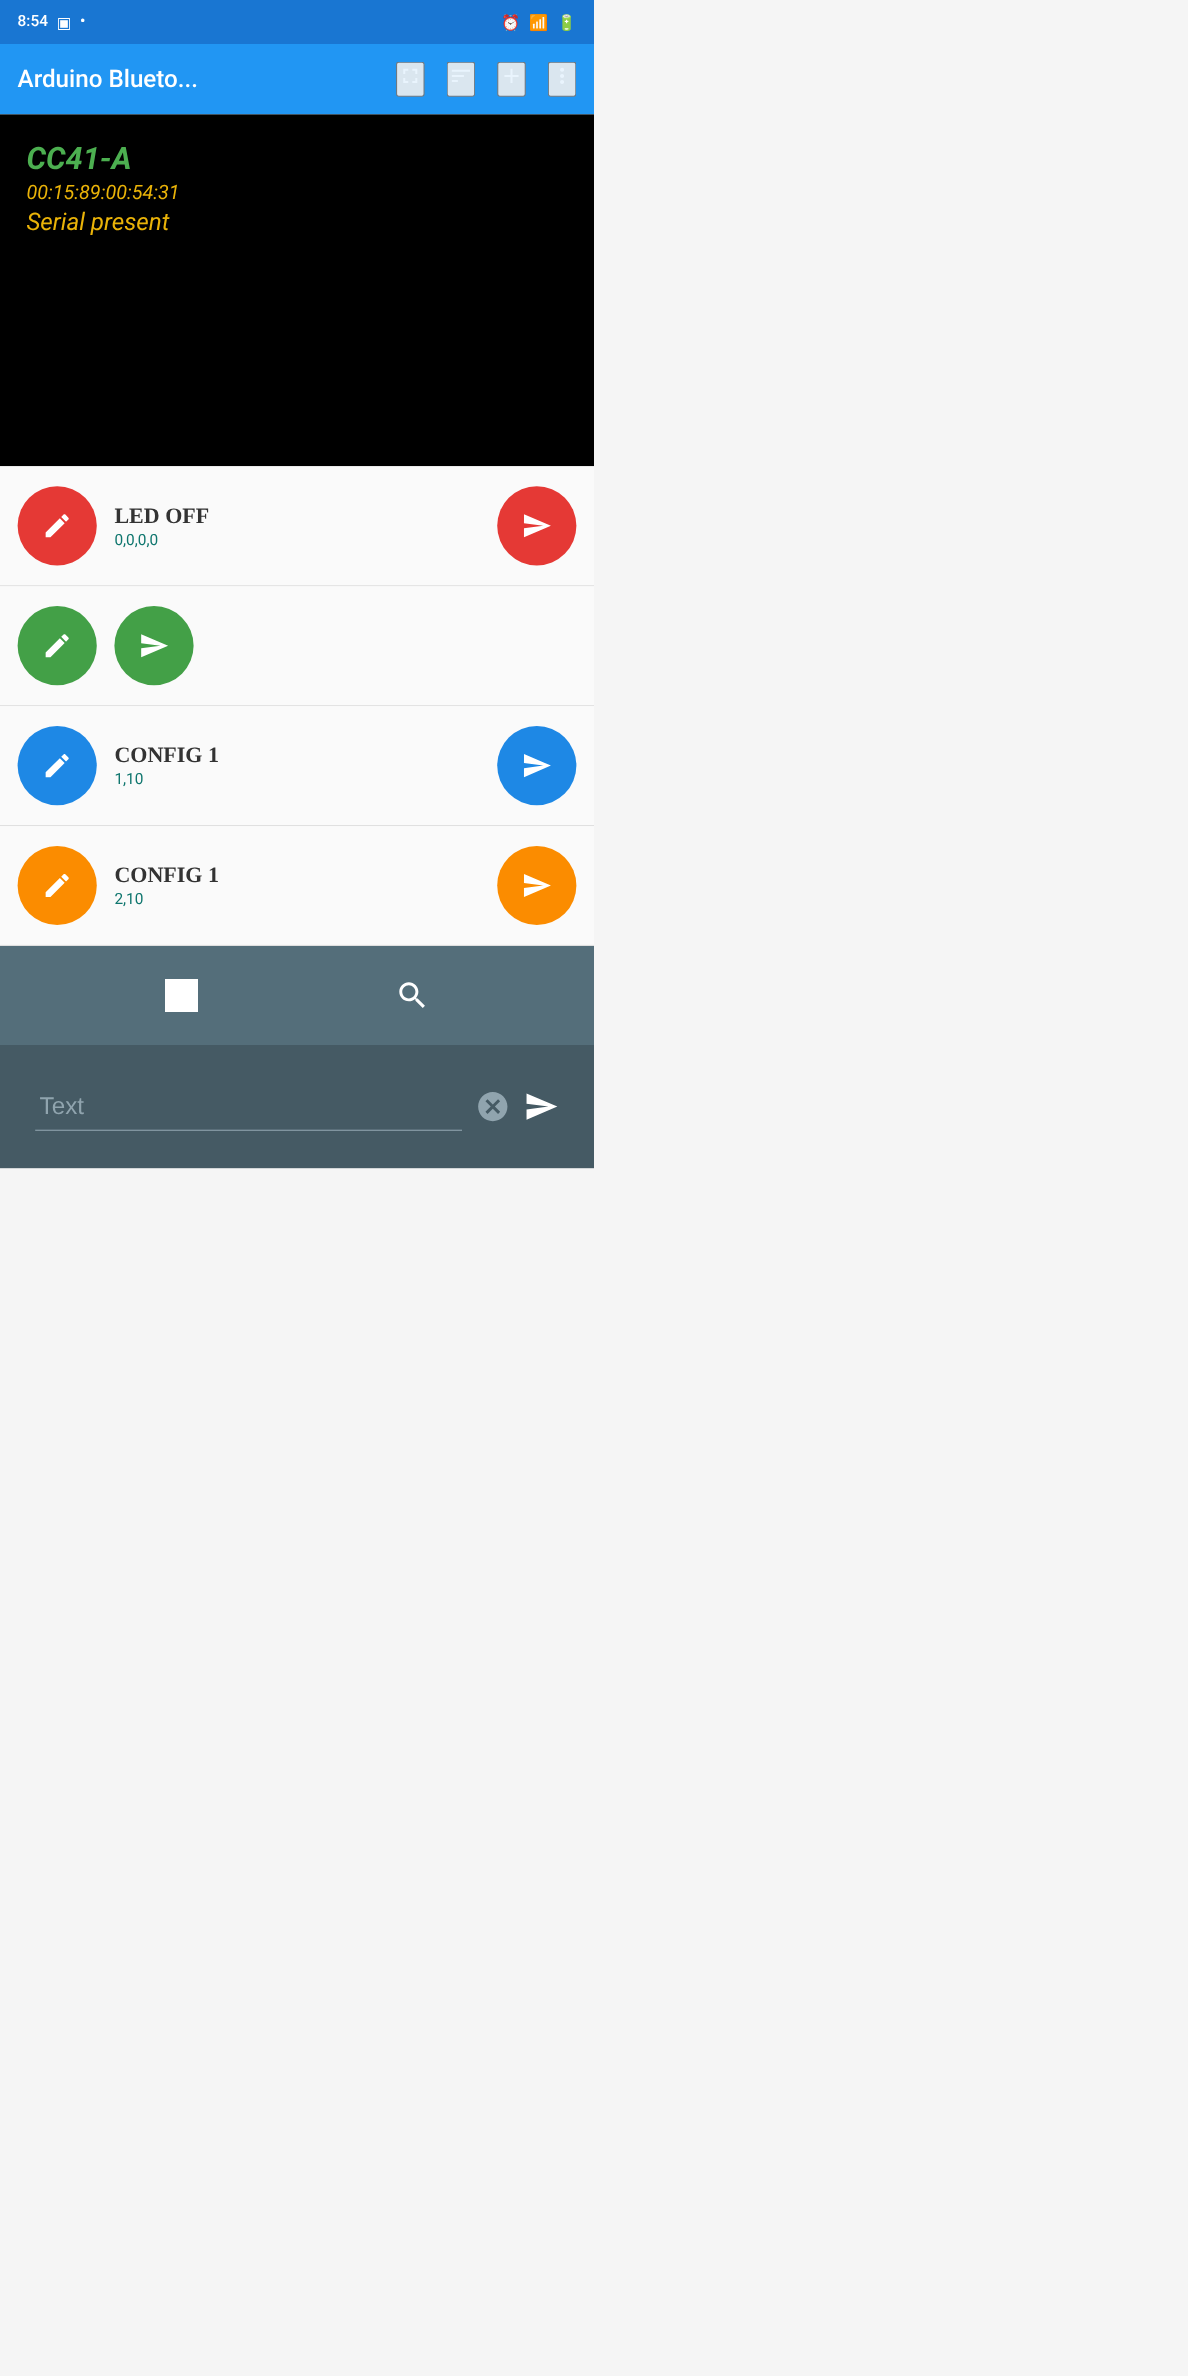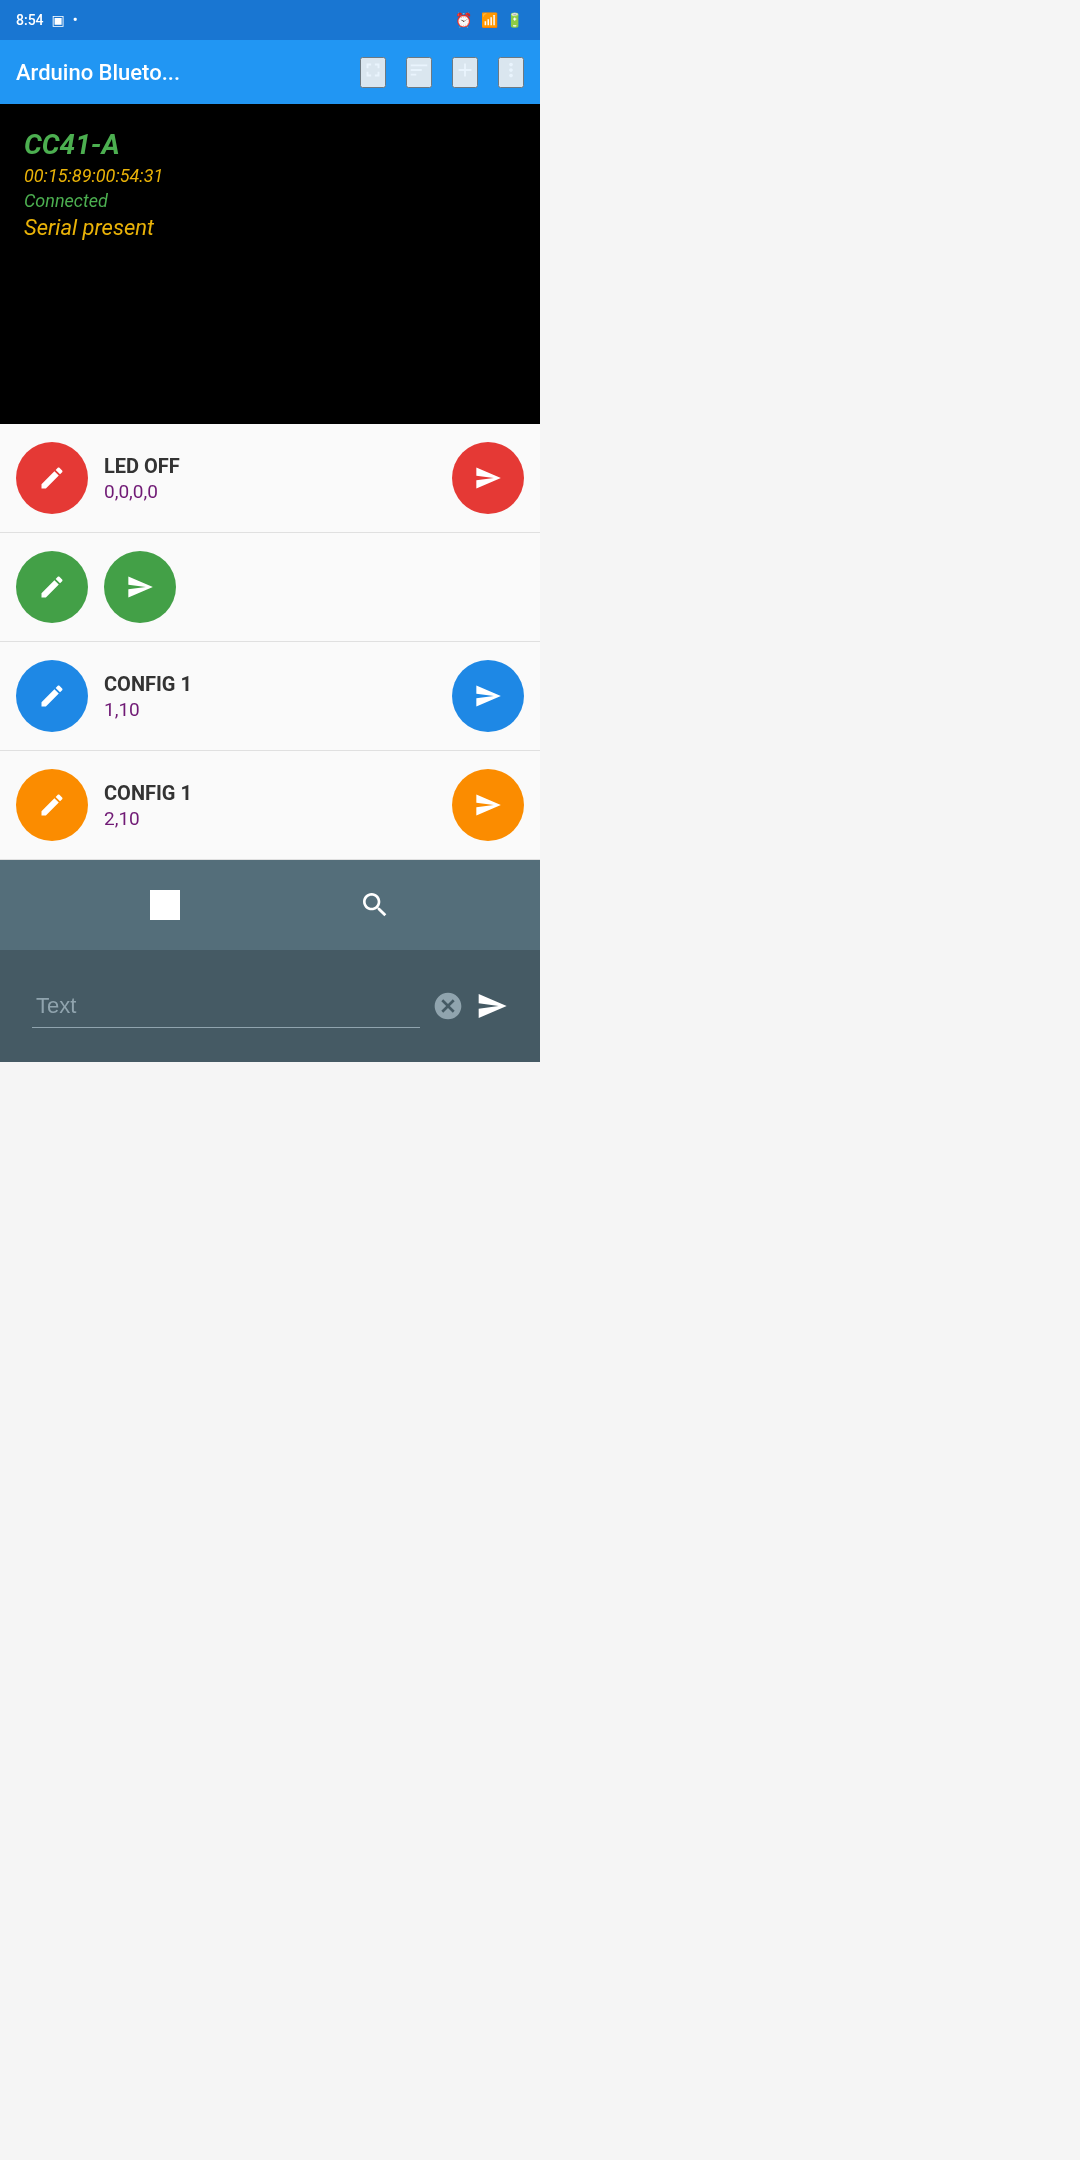--- a/index.html
+++ b/index.html
@@ -107,24 +107,25 @@
       flex-shrink: 0;
     }
     .cmd-info {
       flex: 1;
     }
     .cmd-title {
       font-size: 20px;
       font-weight: 700;
       color: #333;
       margin-bottom: 2px;
+      font-family: Liberation Serif, serif;
     }
     .cmd-value {
-      font-size: 19px;
-      color: #701a75;
+      font-size: 14px;
+      color: #0f766e;
     }
     .cmd-send-btn {
       width: 72px;
       height: 72px;
       border-radius: 50%;
       border: none;
       display: flex;
       align-items: center;
       justify-content: center;
       cursor: pointer;
@@ -238,21 +239,20 @@
       <svg width="22" height="22" viewBox="0 0 24 24" fill="white">
         <path d="M12 8c1.1 0 2-.9 2-2s-.9-2-2-2-2 .9-2 2 .9 2 2 2zm0 2c-1.1 0-2 .9-2 2s.9 2 2 2 2-.9 2-2-.9-2-2-2zm0 6c-1.1 0-2 .9-2 2s.9 2 2 2 2-.9 2-2-.9-2-2-2z"></path>
       </svg>
     </button>
   </div>
 </div>
 
 <div class="device-panel">
   <div class="device-name">CC41-A</div>
   <div class="device-address">00:15:89:00:54:31</div>
-  <div class="device-status">Connected</div>
   <div class="device-serial">Serial present</div>
 </div>
 
 <div class="command-list" id="command-list">
 <div class="command-item">
       <button class="cmd-edit-btn" style="background:#e53935">
         <svg width="28" height="28" viewBox="0 0 24 24" fill="white">
           <path d="M3 17.25V21h3.75L17.81 9.94l-3.75-3.75L3 17.25zM20.71 7.04c.39-.39.39-1.02 0-1.41l-2.34-2.34c-.39-.39-1.02-.39-1.41 0l-1.83 1.83 3.75 3.75 1.83-1.83z"></path>
         </svg>
       </button>

